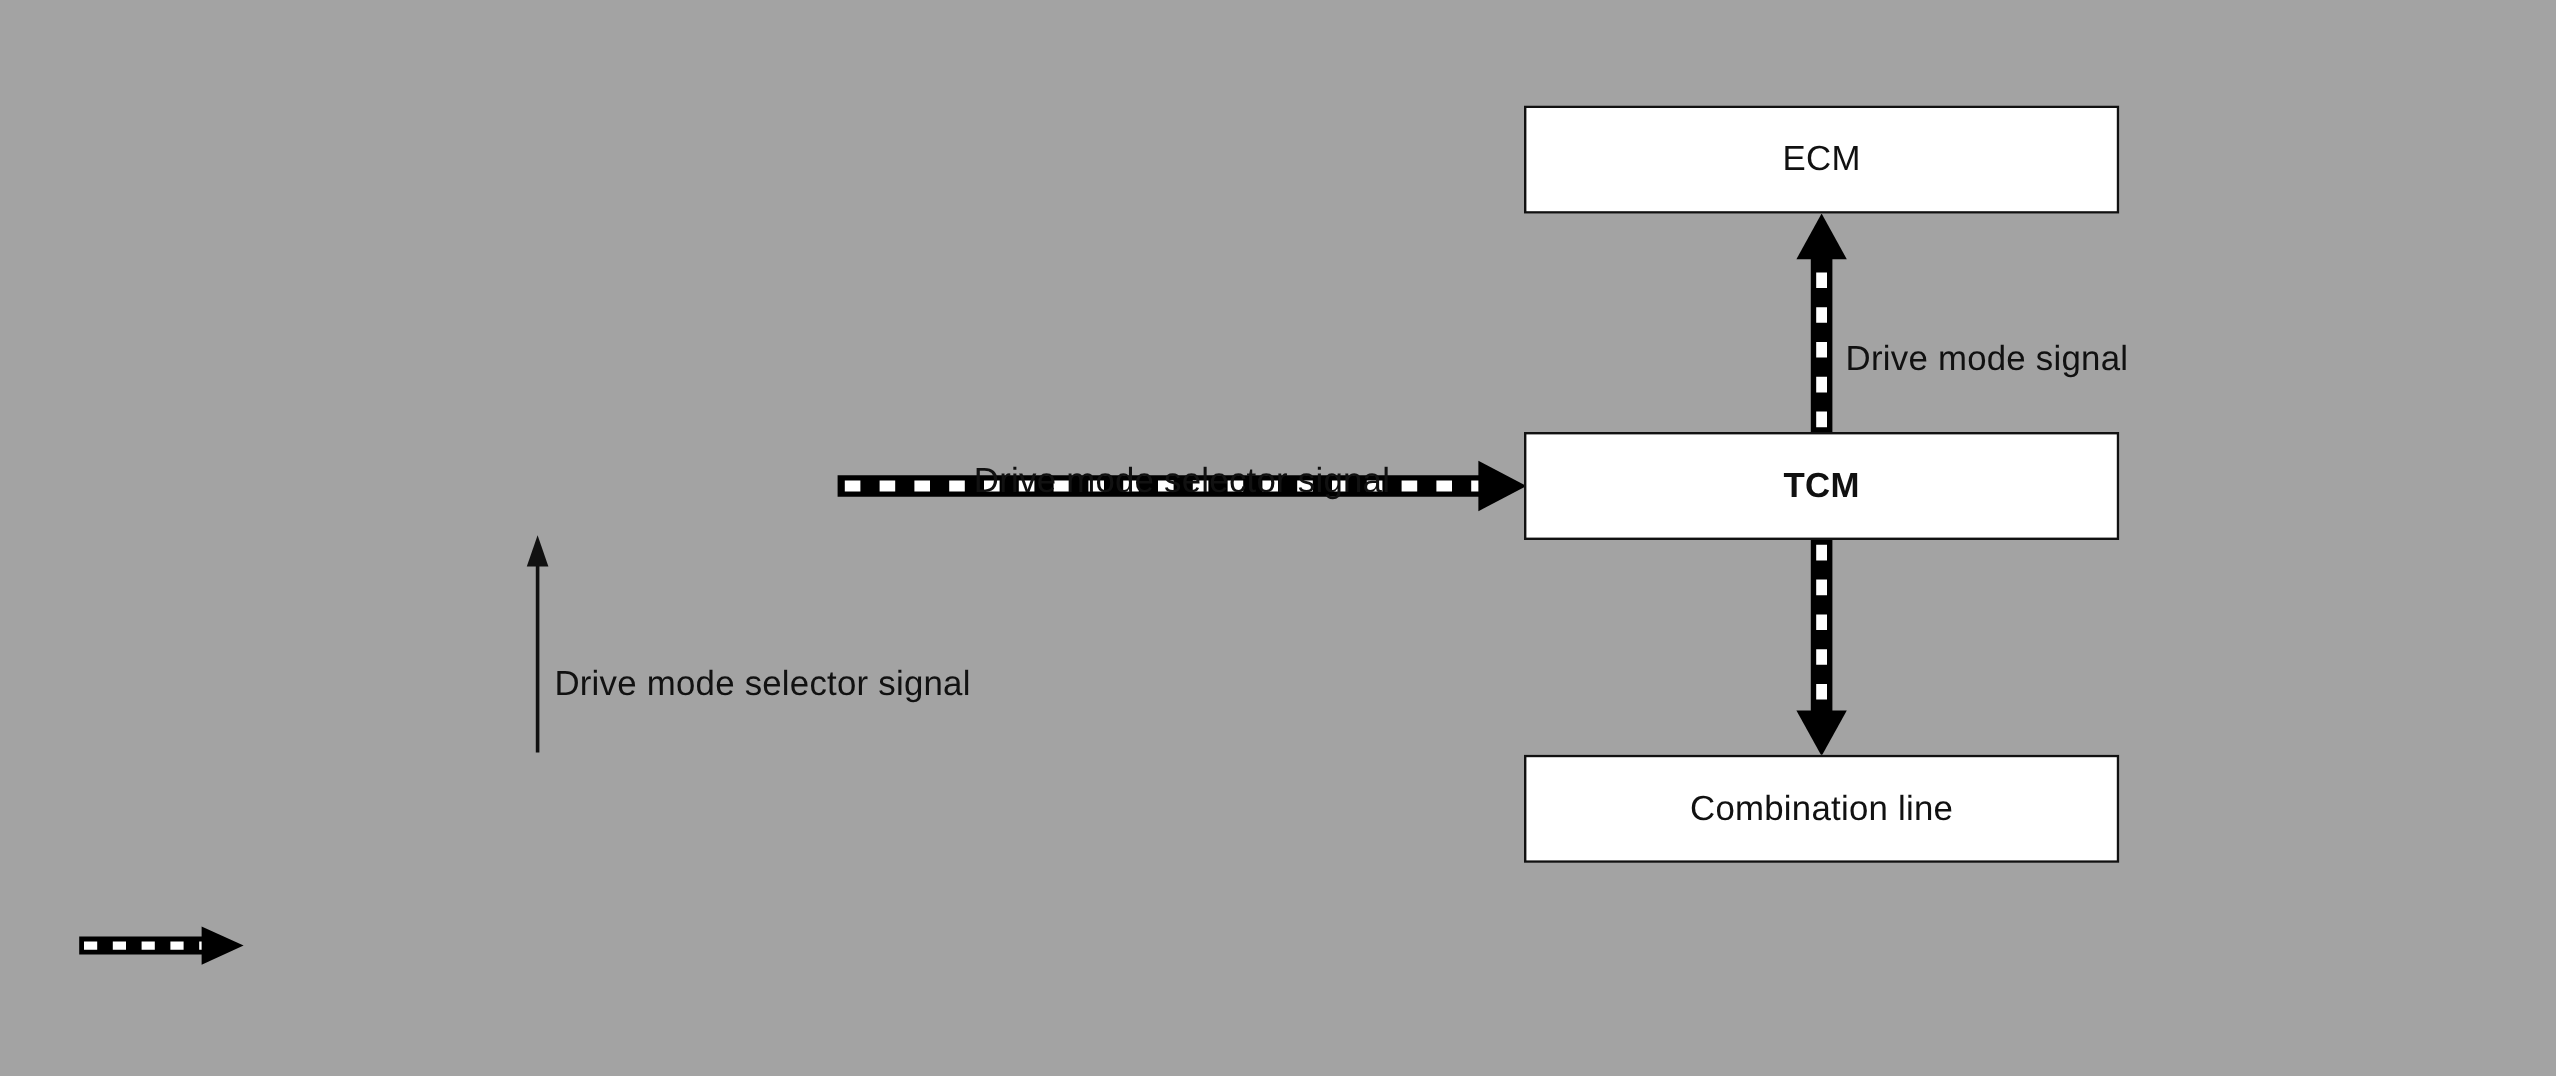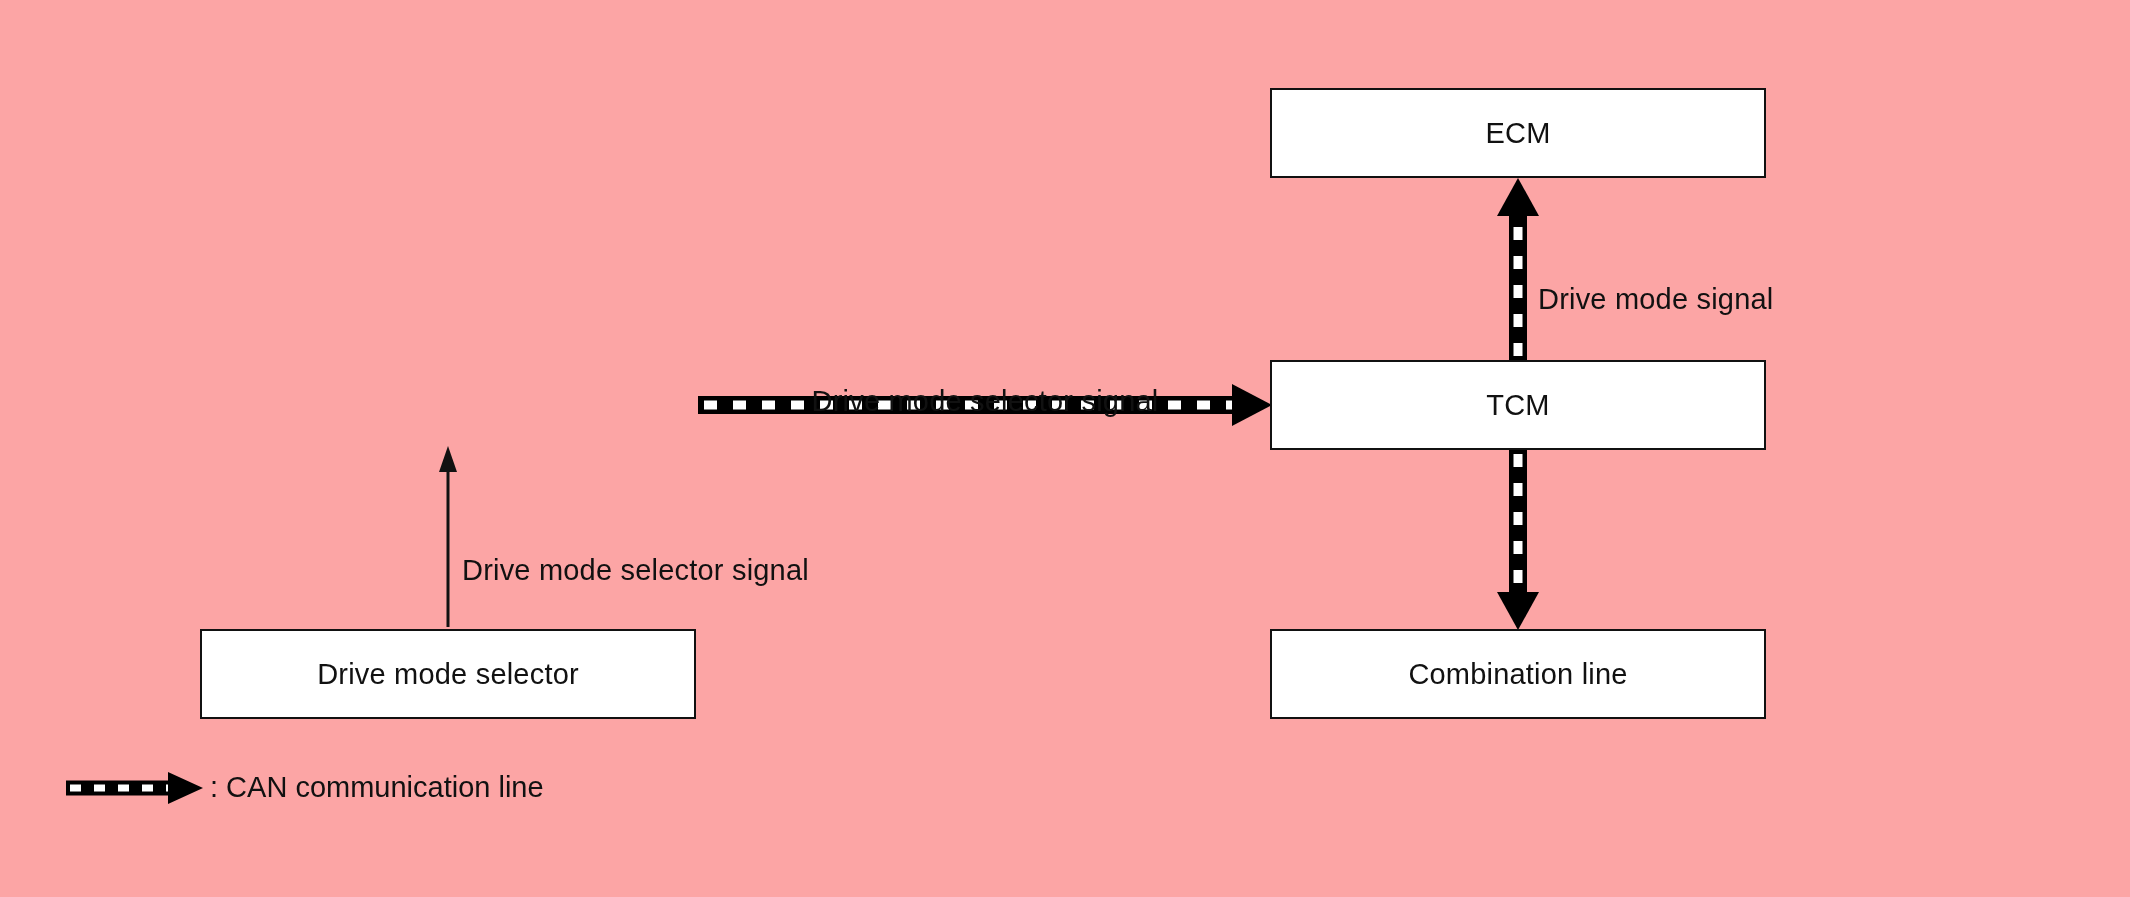--- a/index.html
+++ b/index.html
@@ -6,21 +6,21 @@
     margin: 0;
     padding: 0;
     background: #ffffff;
     font-family: "Liberation Sans", "DejaVu Sans", sans-serif;
     color: #111111;
   }
   .canvas {
     position: relative;
     width: 2130px;
     height: 897px;
-    background: #fca5a5;
+    background: #a3a3a3;
     overflow: hidden;
   }
   .layer {
     position: absolute;
     left: 0;
     top: 0;
   }
   .node {
     position: absolute;
     box-sizing: border-box;
@@ -82,35 +82,31 @@
       <line x1="66" y1="788" x2="172" y2="788" stroke="#000000" stroke-width="15"></line>
       <line x1="70" y1="788" x2="172" y2="788" stroke="#ffffff" stroke-width="7" stroke-dasharray="11 13"></line>
       <polygon points="203,788 168,772 168,804" fill="#000000"></polygon>
     </g>
   </svg>
 
   <div class="node" style="left:1270px; top:88px; width:496px; height:90px;">
     <span>ECM</span>
   </div>
 
-  <div class="node" style="left:1270px; top:360px; width:496px; height:90px;">
+  <div class="node" style="left:1270px; top:360px; width:496px; height:90px;font-weight:bold;">
     <span>TCM</span>
   </div>
 
   <div class="node" style="left:1270px; top:629px; width:496px; height:90px;">
     <span>Combination line</span>
   </div>
 
 
-  <div class="node" style="left:200px; top:629px; width:496px; height:90px;">
-    <span>Drive mode selector</span>
-  </div>
 
   <div class="edge-label centered" style="left:985px; top:352px;">Drive mode selector signal</div>
 
   <div class="edge-label" style="left:1538px; top:250px;">Drive mode signal</div>
 
 
   <div class="edge-label" style="left:462px; top:521px;">Drive mode selector signal</div>
 
-  <div class="legend-text" style="left:210px; top:771px;">: CAN communication line</div>
 
 </div>
 
 </body></html>

